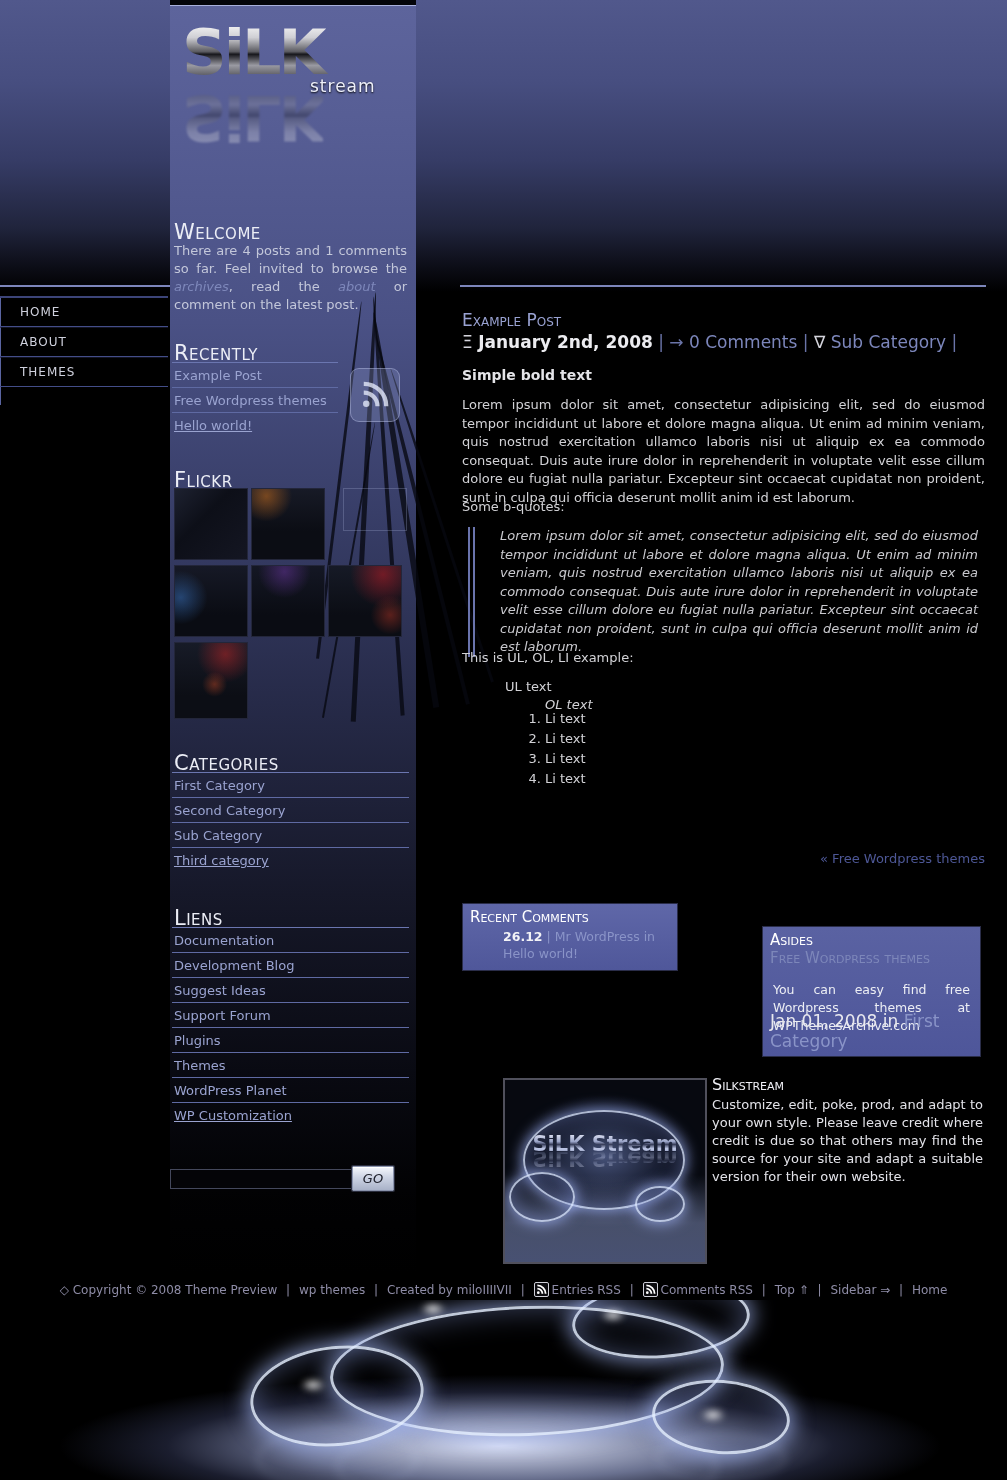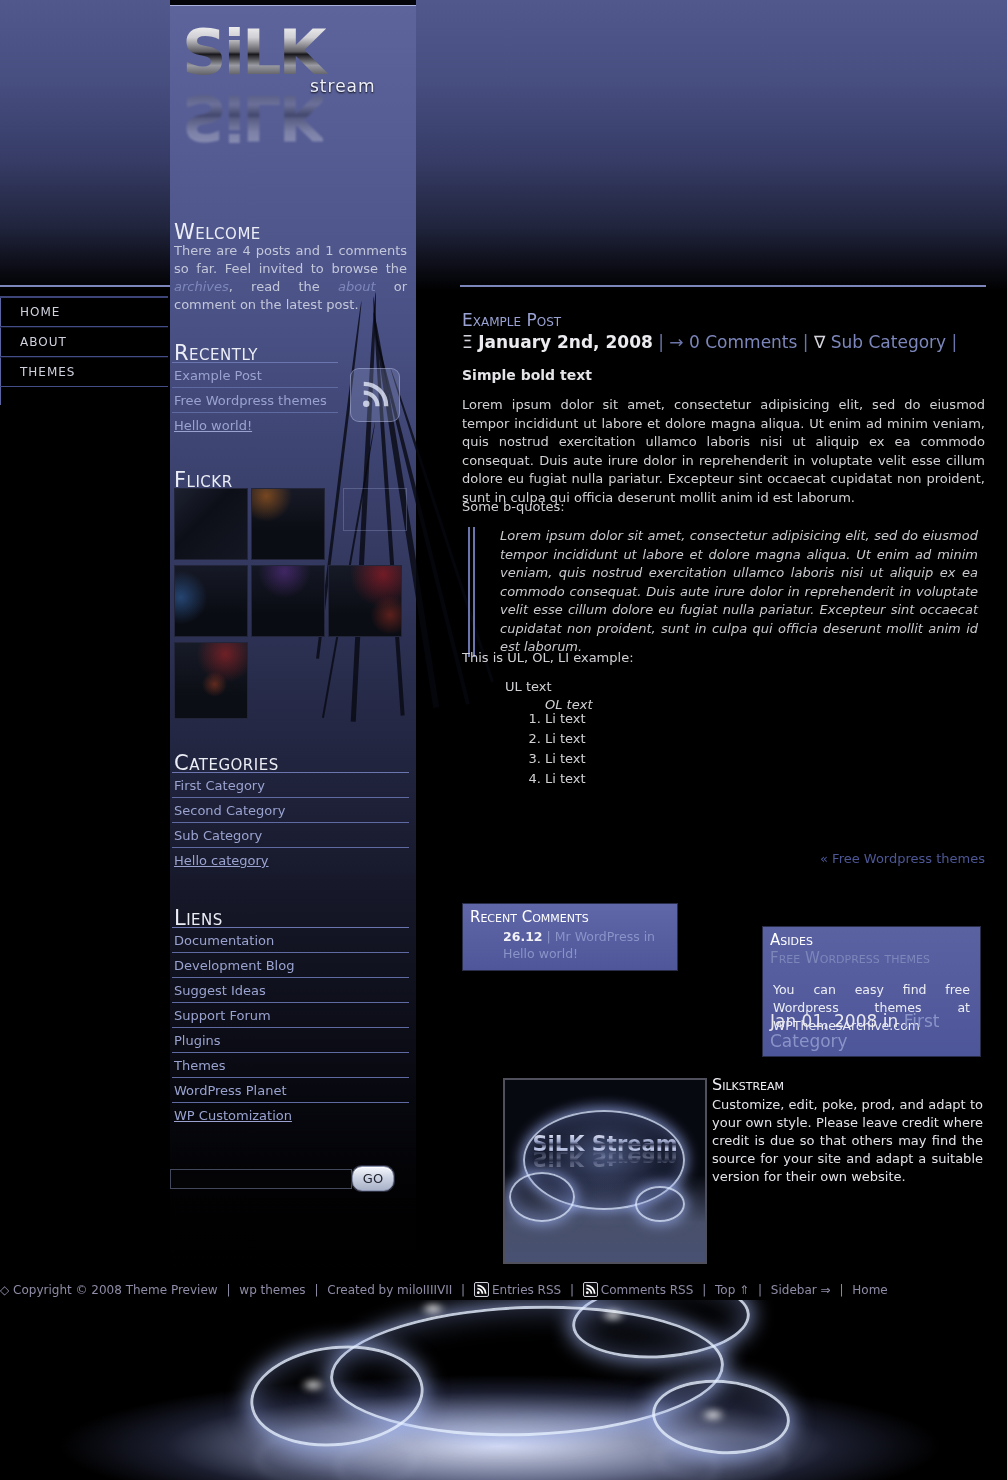--- a/index.html
+++ b/index.html
@@ -64,22 +64,22 @@
      linear-gradient(180deg,#161a26 0%,#0b0d14 70%);}
   .thumb:nth-child(7){background-image:radial-gradient(circle at 70% 15%,rgba(200,40,40,.5) 0%,rgba(200,40,40,0) 35%),
      radial-gradient(circle at 55% 55%,rgba(220,80,40,.4) 0%,rgba(220,80,40,0) 22%),
      linear-gradient(180deg,#171b27 0%,#0c0e15 70%);height:77px;}
 
   
   .search-input{position:absolute;left:170px;top:1169px;width:172px;height:18px;background:#040407;
     border:1px solid #44485c;color:#ccc;font-size:12px;padding:0 4px;font-family:inherit;}
   .go-button{position:absolute;left:352px;top:1166px;width:42px;height:25px;
     background:linear-gradient(180deg,#f5f7fc 0%,#cdd4e4 45%,#a9b2c8 100%);
-    border:1px solid #8a93ad;border-radius:10px;box-shadow:inset 0 1px 0 #fff,0 0 0 1px #2a2d3d;
-    color:#21232e;font-size:13px;font-family:inherit;cursor:pointer;}
+    border:1px solid #8a93ad;border-radius:1px;box-shadow:inset 0 1px 0 #fff,0 0 0 1px #2a2d3d;
+    color:#21232e;font-size:13px;font-family:inherit;cursor:pointer;font-style:italic;}
 
   
   .main-nav{position:absolute;left:0;top:296px;width:168px;margin:0;padding:0;list-style:none;}
   .main-nav li{height:28px;line-height:28px;padding-left:20px;border-bottom:1px solid #434d88;
     color:#cfd1dd;font-size:12px;letter-spacing:1px;cursor:pointer;border-top:1px solid rgba(30,34,60,.6);}
   .main-nav li:first-child{border-top:2px solid #3c4478;}
 
   
   .post-title{position:absolute;left:462px;top:310px;font-variant:small-caps;font-size:17px;color:#99a2d2;cursor:pointer;}
   .post-meta{position:absolute;left:462px;top:332px;font-size:17px;color:#6a74a8;}
@@ -131,21 +131,21 @@
   .silk-image .ring-small-r{left:130px;top:106px;width:46px;height:32px;}
   .silk-img-text{position:absolute;left:0;top:52px;width:100%;text-align:center;font-weight:bold;font-size:21px;
     letter-spacing:0;background:linear-gradient(180deg,#f2f4ff 0%,#9aa4c8 40%,#3a405c 52%,#c3ccec 70%,#55607e 100%);
     -webkit-background-clip:text;background-clip:text;color:transparent;}
   .silk-img-text-reflect{top:72px;transform:scaleY(-1);opacity:.35;filter:blur(.6px);height:18px;overflow:hidden;}
   .silk-heading{position:absolute;left:712px;top:1075px;font-variant:small-caps;font-size:16px;color:#f0f0f6;}
   .silk-body{position:absolute;left:712px;top:1096px;width:271px;font-size:13px;line-height:18px;
     color:#e2e2e8;text-align:justify;}
 
   
-  .footer{position:absolute;left:0;top:1282px;width:1007px;text-align:left;font-size:12px;color:#8e8ca6;z-index:5;}
+  .footer{position:absolute;left:0;top:1282px;width:1007px;text-align:center;font-size:12px;color:#8e8ca6;z-index:5;}
   .footer .sep{margin:0 5px;}
   .footer .f-link{cursor:pointer;}
   .footer .mini-rss{display:inline-block;vertical-align:-2px;margin-right:3px;width:13px;height:13px;
     background:#0c0c10;border:1px solid #cfcfd8;border-radius:2px;position:relative;}
 
   .rss-svg{display:block;}
 
   
   .bottom-art{position:absolute;left:0;top:1300px;width:1007px;height:180px;overflow:hidden;}
   .ba-floor{position:absolute;left:-60px;top:68px;width:1120px;height:150px;
@@ -225,21 +225,21 @@
       <div class="thumb"></div>
       <div class="thumb"></div>
     </div>
 
   <div class="sb-heading" style="top:751px;">Categories</div>
   <div class="sb-rule" style="top:772px;width:237px;"></div>
   <ul class="sb-list" style="top:773px;width:237px;">
       <li>First Category</li>
       <li>Second Category</li>
       <li>Sub Category</li>
-      <li>Hello category</li>
+      <li>Third category</li>
     </ul>
 
   <div class="sb-heading" style="top:906px;">Liens</div>
   <div class="sb-rule" style="top:927px;width:237px;"></div>
   <ul class="sb-list" style="top:928px;width:237px;">
       <li>Documentation</li>
       <li>Development Blog</li>
       <li>Suggest Ideas</li>
       <li>Support Forum</li>
       <li>Plugins</li>

